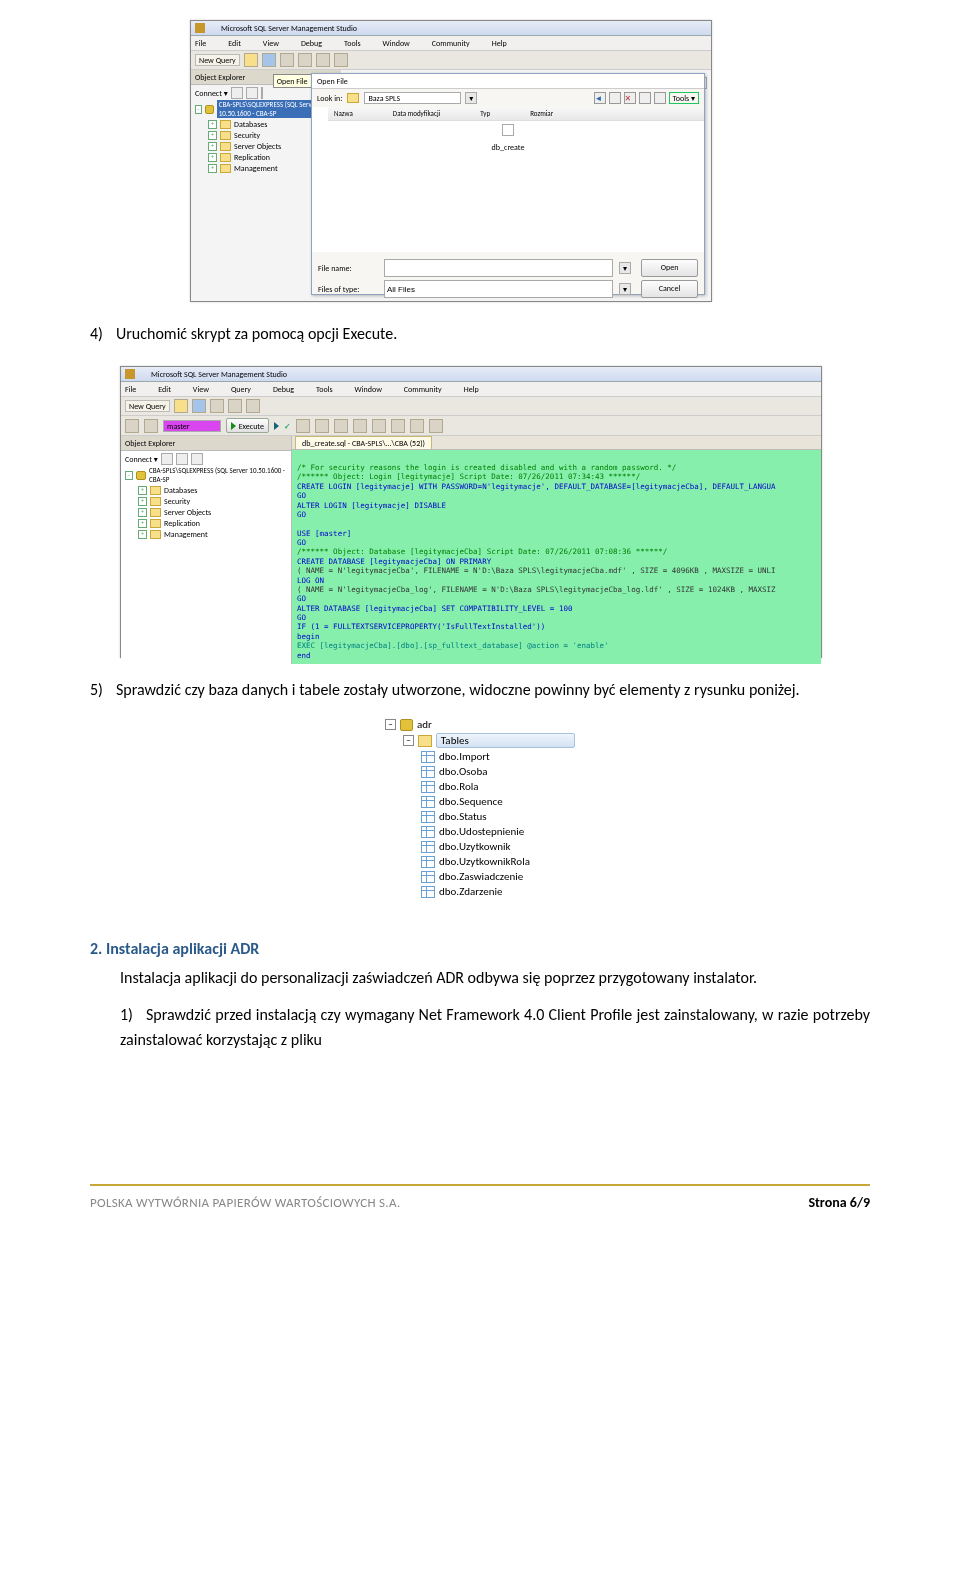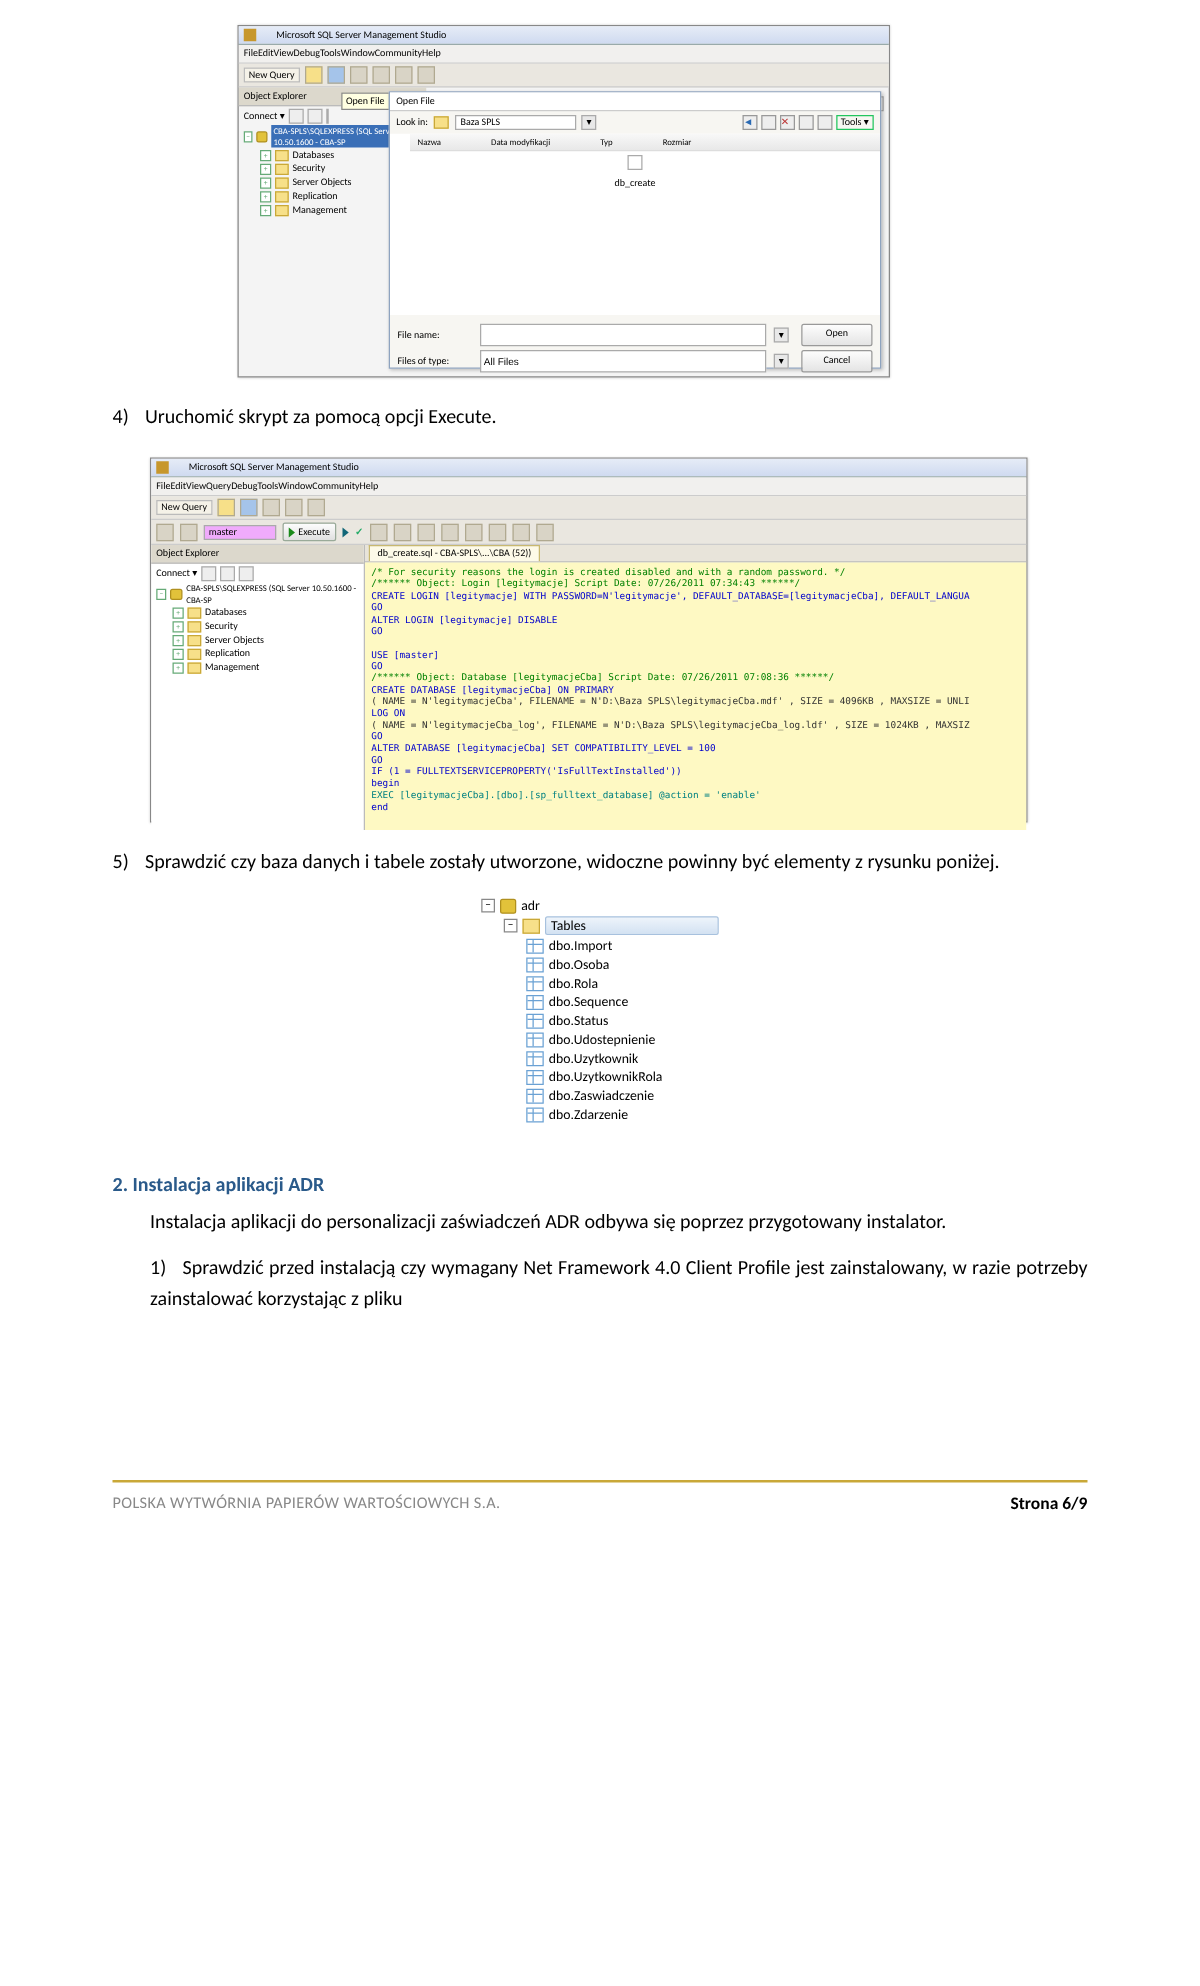--- a/index.html
+++ b/index.html
@@ -25,21 +25,21 @@
   .ss1 { width: 520px; height: 280px; }
   .titlebar {
     background: linear-gradient(#e6ecf7, #cfdaf0);
     border-bottom: 1px solid #9aa;
     padding: 2px 4px;
     display: flex;
     align-items: center;
     gap: 16px;
   }
   .titlebar .icon-sq { width: 10px; height: 10px; background: #c7972c; }
-  .menubar { background: #f1f0ee; padding: 2px 4px; display: flex; gap: 0; border-bottom: 1px solid #ccc; font-size: 8px; }
+  .menubar { background: #f1f0ee; padding: 2px 4px; display: flex; gap: 22px; border-bottom: 1px solid #ccc; font-size: 8px; }
   .toolbar { background: #eae7e0; padding: 2px 4px; display: flex; gap: 4px; border-bottom: 1px solid #ccc; align-items: center; }
   .tbtn { width: 12px; height: 12px; background: #d9d4c6; border: 1px solid #b0a990; }
   .tbtn.y { background: #f7e089; }
   .tbtn.b { background: #a5c4ea; }
   .oe-header { background: #dcd8cc; padding: 2px 4px; border-bottom: 1px solid #bbb; font-size: 8px; }
   .oe-body { padding: 2px 4px; }
   .tree-row { display: flex; align-items: center; gap: 3px; padding: 0 0 1px 0; }
   .tree-indent { display: inline-block; width: 10px; }
   .box-icon { width: 7px; height: 7px; border: 1px solid #6a7; background: #fff; font-size: 6px; line-height: 7px; text-align: center; color: #6a7; }
   .cyl-icon { width: 9px; height: 7px; background: #e2c23a; border: 1px solid #b0901f; border-radius: 2px; }
@@ -80,21 +80,21 @@
     line-height: 1.5;
     margin: 20px 0 10px 0;
     text-align: justify;
   }
   .num { display: inline-block; width: 26px; }
 
   
   .ss2 { width: 700px; height: 290px; margin-left: 30px; }
   .ss2-main { display: flex; height: 228px; }
   .ss2-oe { width: 170px; border-right: 1px solid #bbb; background: #fff; }
-  .ss2-editor { flex: 1; background: #fef9c3; padding: 3px 5px; font-family: Consolas, monospace; font-size: 7.5px; line-height: 1.25; color: #333; overflow: hidden; }
+  .ss2-editor { flex: 1; background: #86efac; padding: 13px 5px; font-family: Consolas, monospace; font-size: 7.5px; line-height: 1.25; color: #333; overflow: hidden; }
   .tabrow { display: flex; background: #e8e4da; border-bottom: 1px solid #bbb; padding: 0 3px; }
   .tab { background: #fdfae8; border: 1px solid #c8b870; border-bottom: none; padding: 1px 6px; font-size: 8px; margin-right: 3px; }
   .kw-green { color: #008000; }
   .kw-blue { color: #0000cc; }
   .kw-teal { color: #008080; }
   .exec-btn {
     display: inline-flex; align-items: center; gap: 3px;
     background: linear-gradient(#fdfdfd,#e0e0e0);
     border: 1px solid #9a9; padding: 0 4px; font-size: 8px;
     border-radius: 2px; height: 13px;
@@ -314,21 +314,21 @@
     <span style="border:1px solid #bbb;background:#f5f2e8;padding:0 3px">New Query</span>
     <span class="tbtn y"></span>
     <span class="tbtn b"></span>
     <span class="tbtn"></span>
     <span class="tbtn"></span>
     <span class="tbtn"></span>
   </div>
   <div class="subtb">
     <span class="tbtn"></span>
     <span class="tbtn"></span>
-    <span style="border:1px solid #aaa;background:#f0abfc;padding:0 30px 0 3px">master</span>
+    <span style="border:1px solid #aaa;background:#d946ef;padding:0 30px 0 3px">master</span>
     <span class="exec-btn">
           <span class="tri-r"></span>
           <span>Execute</span>
         </span>
     <span class="tri-r" style="border-left-color:#167"></span>
     <span style="color:#2a6;font-weight:bold">✓</span>
     <span class="tbtn"></span>
     <span class="tbtn"></span>
     <span class="tbtn"></span>
     <span class="tbtn"></span>

